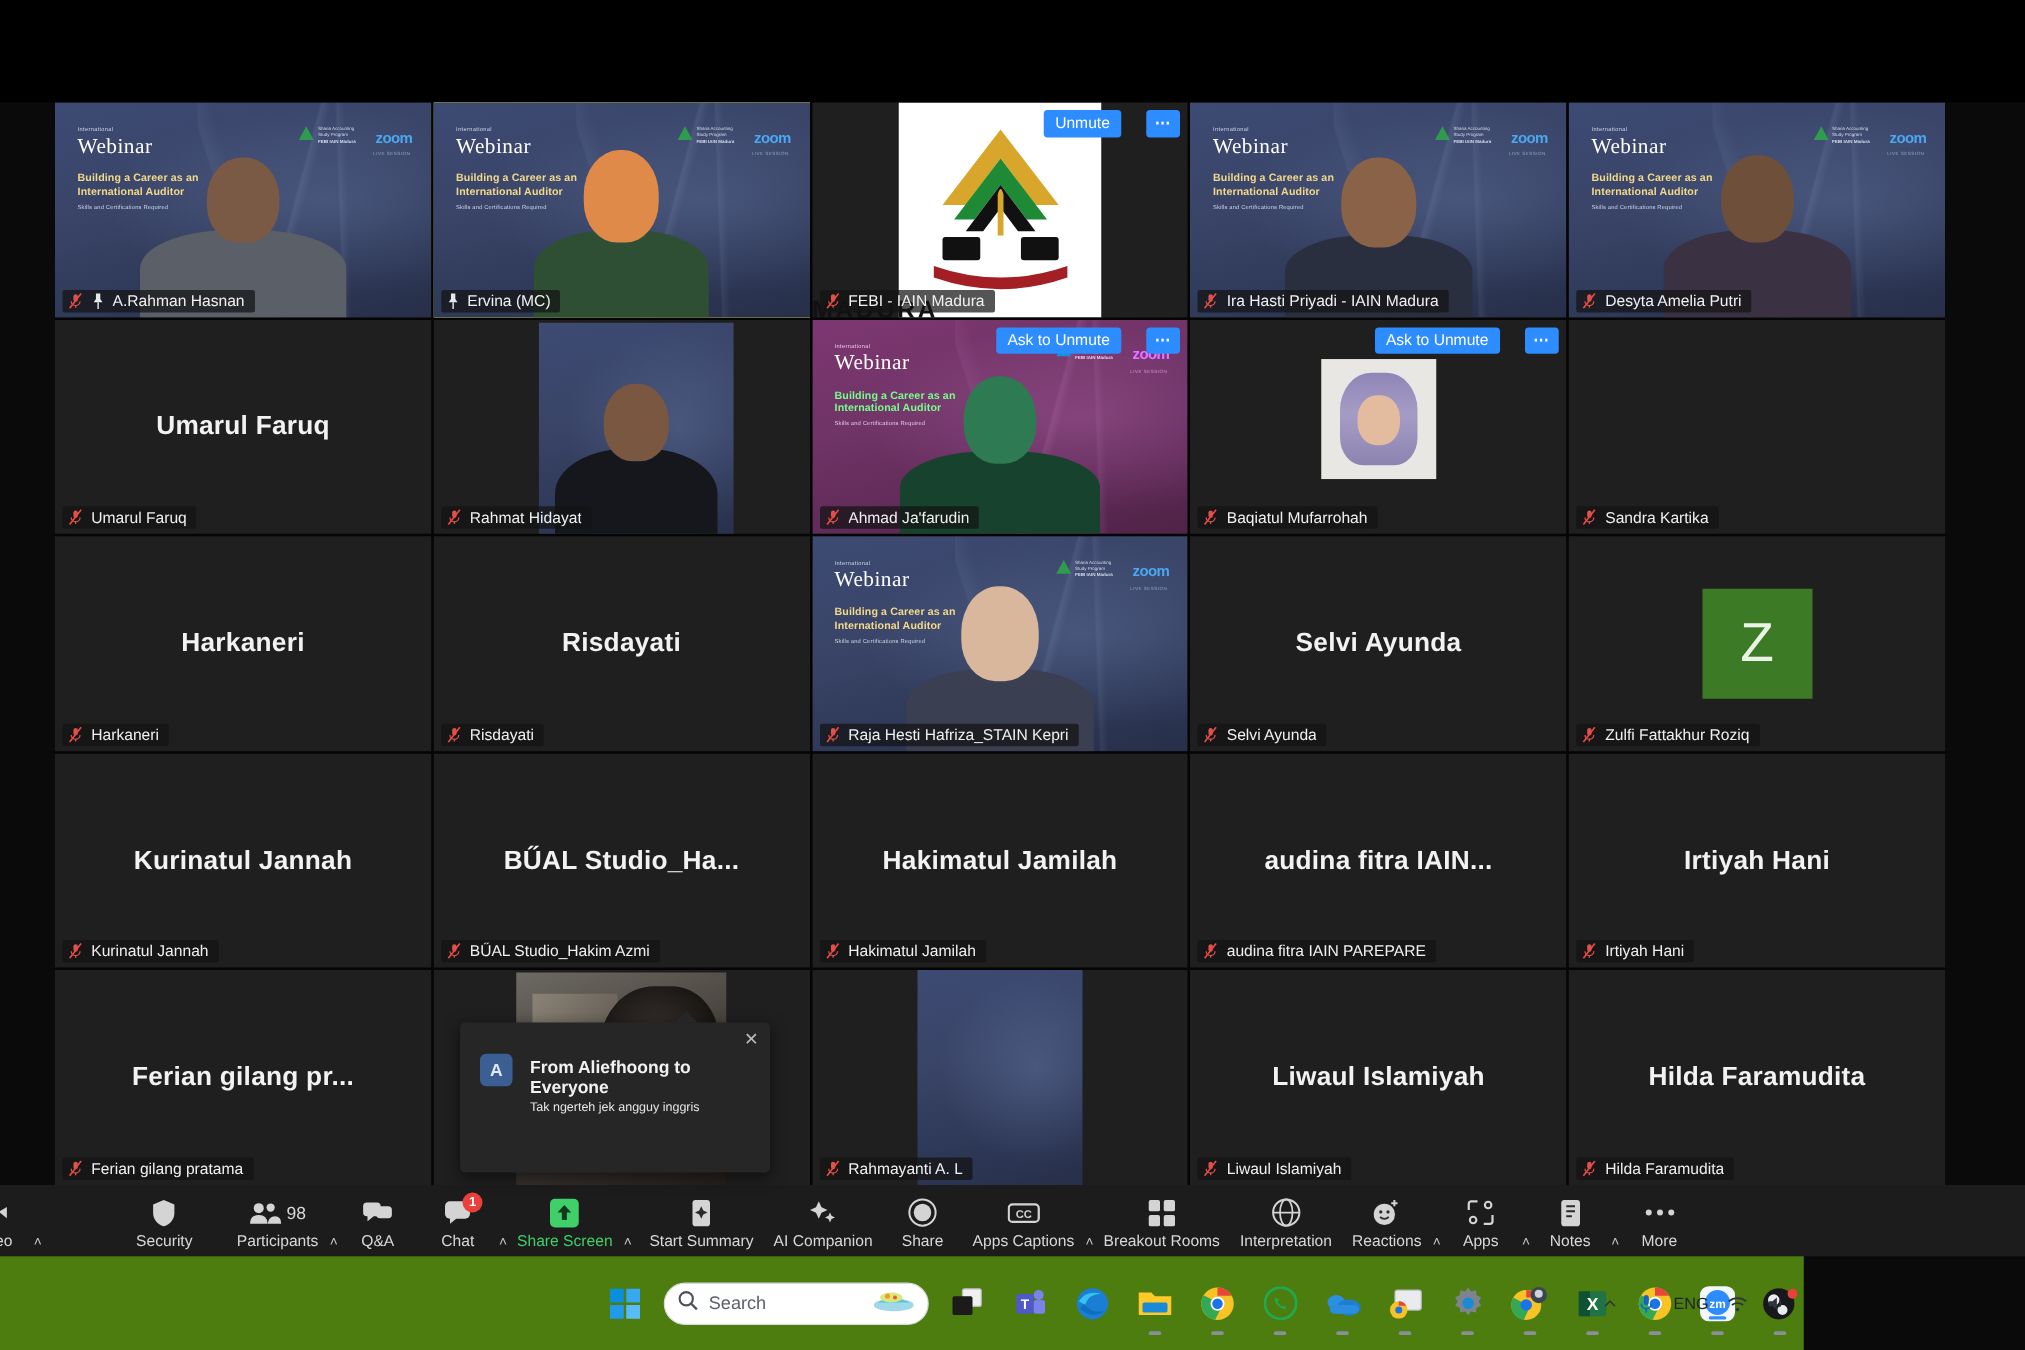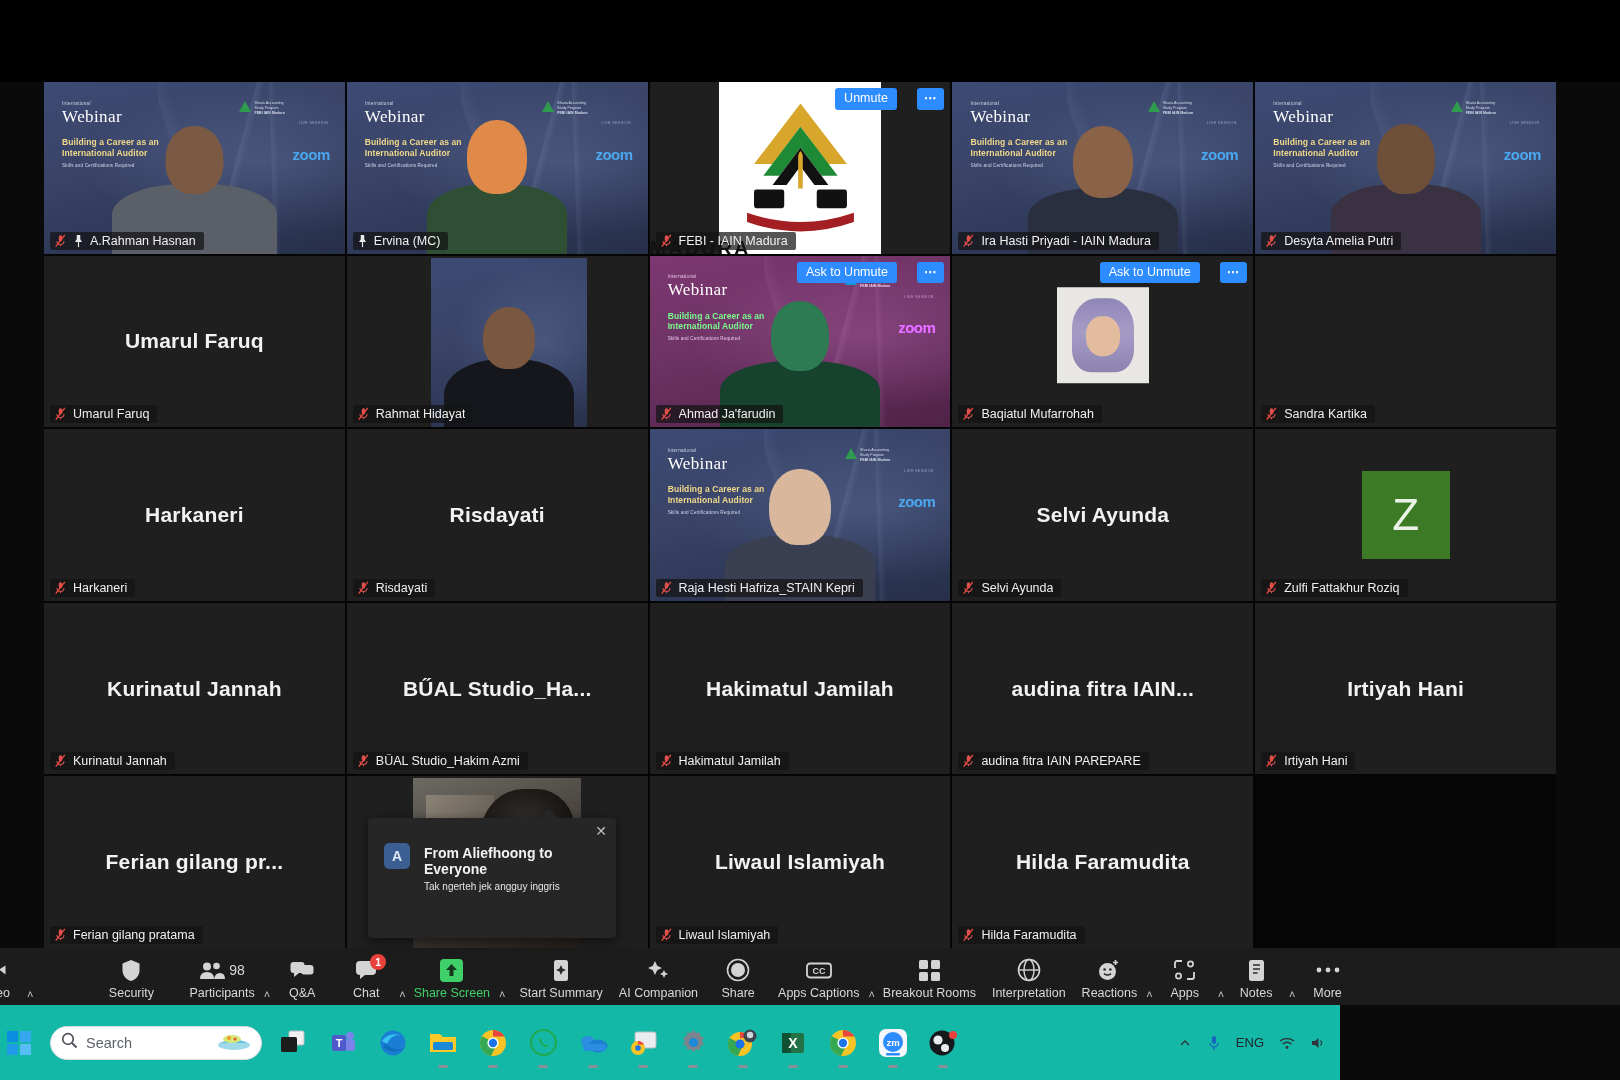--- a/index.html
+++ b/index.html
@@ -73,21 +73,21 @@
       linear-gradient(72deg, transparent 20%, rgba(150,165,205,.09) 21%, transparent 27%);
   }
   .vbg .wbn-tiny { position:absolute; left:6%; top:11%; color:#cfd6ea; font-size:4.5px; letter-spacing:.3px; }
   .vbg .wbn {
     position:absolute; left:6%; top:15%;
     font-family:"Liberation Serif", serif; color:#fff; font-weight:400;
     font-size:17px; letter-spacing:.4px; line-height:1;
   }
   .vbg .wl1 { position:absolute; left:6%; top:32%; color:#f3d98a; font-size:8.5px; font-weight:bold; line-height:1.25; letter-spacing:.1px; }
   .vbg .wl2 { position:absolute; left:6%; top:47%; color:#cfd6ea; font-size:4.6px; letter-spacing:.15px; }
-  .vbg .zmlogo { position:absolute; right:5%; top:12%; color:#4aa7f0; font-weight:bold; font-size:15px; letter-spacing:-0.5px;margin-top:43px; }
+  .vbg .zmlogo { position:absolute; right:5%; top:12%; color:#4aa7f0; font-weight:bold; font-size:12px; letter-spacing:-0.5px; }
   .vbg .zmsub { position:absolute; right:5.5%; top:23%; color:#8fa6cf; font-size:3.6px; letter-spacing:.4px; }
   .vbg .sasplogo { position:absolute; right:20%; top:11%; display:flex; gap:3px; align-items:flex-start; }
   .vbg .tri {
     width:0;height:0;border-left:6px solid transparent;border-right:6px solid transparent;
     border-bottom:11px solid #2e9b4e;
   }
   .vbg .sasptxt { color:#d6dcee; font-size:3.6px; line-height:1.35; }
 
   
   .person { position:absolute; left:50%; bottom:0; transform:translateX(-50%); }
@@ -121,23 +121,23 @@
   .badge {
     position:absolute; top:-3px; right:-9px;
     background:#e8413b; color:#fff; font-size:10.5px; font-weight:bold;
     min-width:16px; height:16px; border-radius:9px;
     display:flex; align-items:center; justify-content:center; padding:0 4px;
   }
   .pcount { color:#d8d8d8; font-size:14px; margin-left:4px; }
 
   
   .taskbar {
-    position:absolute; left:0; top:1005px; width:1340px; height:75px;
-    background:#14b8a6;
-    display:flex; align-items:center; justify-content:flex-start; gap:0;
+    position:absolute; left:0; top:1005px; width:1443px; height:75px;
+    background:#4d7c0f;
+    display:flex; align-items:center; justify-content:flex-end; gap:0;
   }
   .tb-center-icons { display:flex; align-items:center; gap:12px; }
   .tk { width:38px; height:38px; position:relative; display:flex; align-items:center; justify-content:center; }
   .tk .dot { position:absolute; bottom:-6px; left:50%; transform:translateX(-50%); width:10px; height:3px; background:#8a8f98; border-radius:2px; }
   .searchbox {
     width:212px; height:34px; background:#fff; border-radius:18px;
     display:flex; align-items:center; gap:8px; padding:0 10px;
     border:1px solid #d7dade;
   }
   .searchbox .stxt { color:#5d6168; font-size:14.5px; }
@@ -553,20 +553,32 @@
             <line x1="7" y1="11.4" x2="7" y2="14" stroke="#d9534f" stroke-width="1.2"></line>
             <line x1="1.5" y1="14.5" x2="12" y2="1" stroke="#ef4a3f" stroke-width="1.5"></line>
           </svg>
           <span class="nm">Ferian gilang pratama</span>
         </div>
       </div>
       <div class="tile">
         <div style="position:absolute;left:22%;right:22%;top:2px;bottom:0;background:linear-gradient(160deg,#6d6a63 0%,#4a453f 40%,#241f1c 100%);">
           <div style="position:absolute;left:8%;top:10%;width:40%;height:40%;background:linear-gradient(120deg,#8b8276,#5c564e);"></div>
           <div style="position:absolute;right:4%;top:6%;width:56%;height:62%;background:radial-gradient(circle at 46% 40%, #3a3430 0%, #14110f 70%);border-radius:46% 40% 42% 44%;"></div>
+        </div>
+      </div>
+      <div class="tile">
+        <div class="vbg" style="left:28%;right:28%;top:0;bottom:0;position:absolute;"></div>
+        <div class="namestrip">
+          <svg class="mic-muted" viewBox="0 0 14 16">
+            <rect x="5" y="1.5" width="4" height="7" rx="2" fill="#d9534f"></rect>
+            <path d="M3 8a4 4 0 0 0 8 0" stroke="#d9534f" stroke-width="1.2" fill="none"></path>
+            <line x1="7" y1="11.4" x2="7" y2="14" stroke="#d9534f" stroke-width="1.2"></line>
+            <line x1="1.5" y1="14.5" x2="12" y2="1" stroke="#ef4a3f" stroke-width="1.5"></line>
+          </svg>
+          <span class="nm">Rahmayanti A. L</span>
         </div>
       </div>
       <div class="tile">
         <div class="tile-placeholder">Liwaul Islamiyah</div>
         <div class="namestrip">
           <svg class="mic-muted" viewBox="0 0 14 16">
             <rect x="5" y="1.5" width="4" height="7" rx="2" fill="#d9534f"></rect>
             <path d="M3 8a4 4 0 0 0 8 0" stroke="#d9534f" stroke-width="1.2" fill="none"></path>
             <line x1="7" y1="11.4" x2="7" y2="14" stroke="#d9534f" stroke-width="1.2"></line>
             <line x1="1.5" y1="14.5" x2="12" y2="1" stroke="#ef4a3f" stroke-width="1.5"></line>

